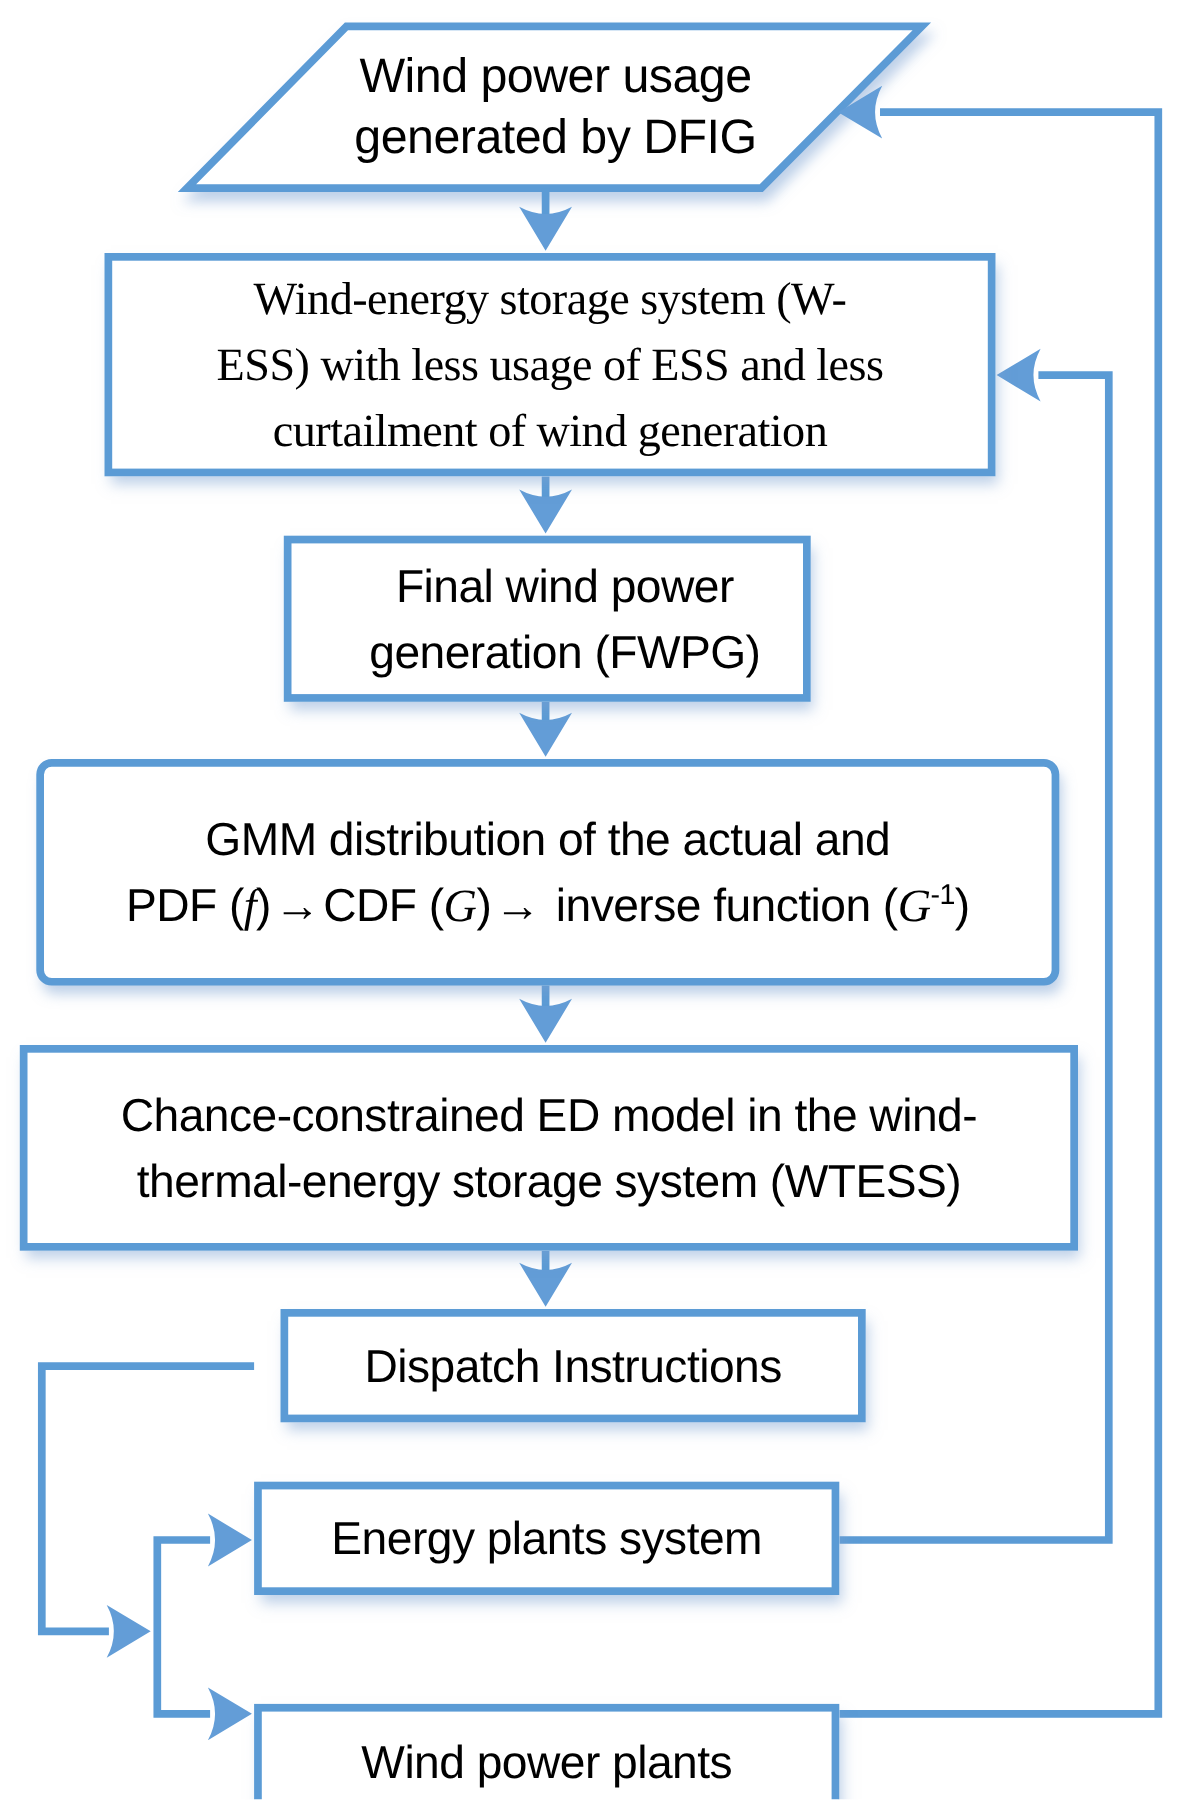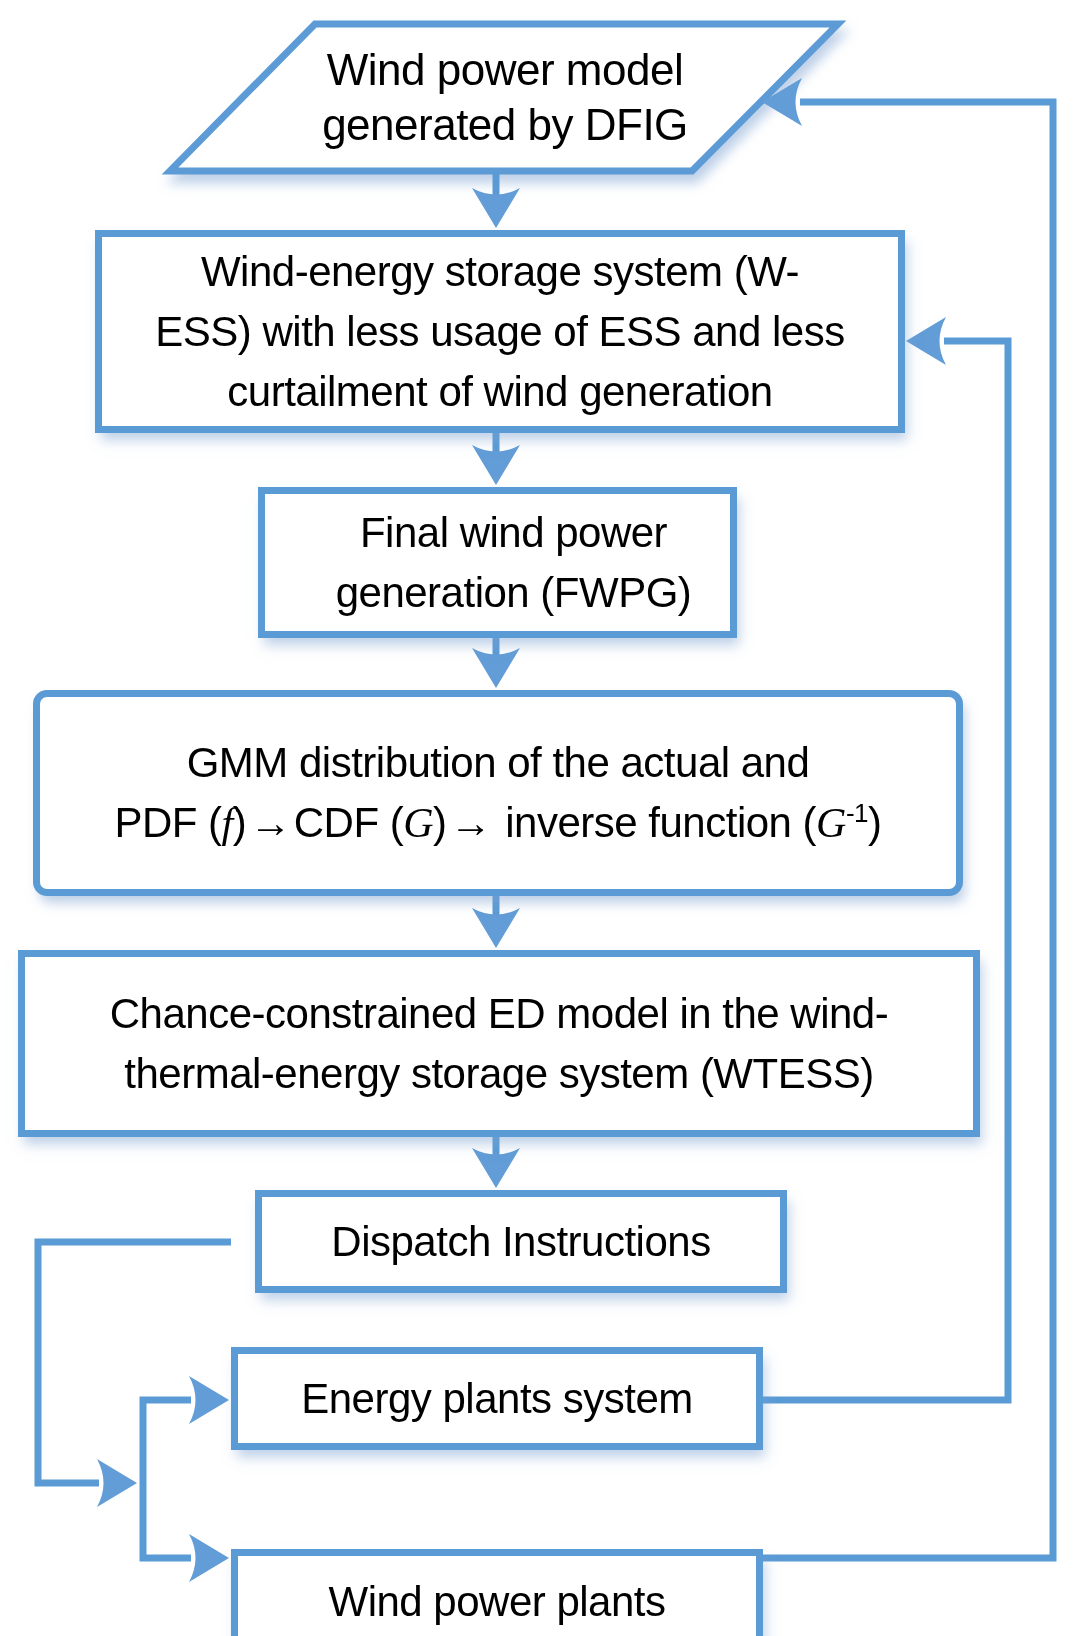--- a/index.html
+++ b/index.html
@@ -34,21 +34,21 @@
     align-items:center;justify-content:center;
     text-align:center;
     z-index:2;background:transparent;border:none;box-shadow:none;
   }
   .plabel .ln{font-size:44px;line-height:55px;letter-spacing:-0.5px;white-space:nowrap;}
   .formula{font-size:42px;line-height:60px;letter-spacing:-0.5px;white-space:nowrap;}
   .formula .it{font-style:italic;font-family:"Liberation Serif","DejaVu Serif",serif;}
   .formula .arr{font-weight:bold;padding:0 3px;}
   .formula sup{font-size:26px;line-height:0;}
   
-  #box-wess     {left:95px;  top:230px;  width:810px; height:203px;}
+  #box-wess     {left:95px;  top:230px;  width:810px; height:203px;font-family:Liberation Serif, serif;}
   #box-fwpg     {left:258px; top:487px;  width:479px; height:151px;padding-left:32px;}
   #box-gmm      {left:33px;  top:690px;  width:930px; height:206px;border-radius:14px;}
   #box-wtess    {left:18px;  top:950px;  width:962px; height:187px;}
   #box-dispatch {left:231px; top:1190px; width:532px; height:103px;margin-left:24px;}
   #box-ess      {left:231px; top:1347px; width:532px; height:103px;}
   #box-wpp      {left:231px; top:1503px; width:532px; height:105px;margin-top:46px;}
   #plabel-wind  {left:230px; top:28px;   width:550px; height:138px;}
 </style>
 </head>
 <body>
@@ -92,21 +92,21 @@
     <g>
       <polyline points="231,1242 38,1242 38,1483 99,1483" fill="none" stroke="#5B9BD5" stroke-width="7" stroke-linejoin="miter"></polyline>
       <path d="M137,1483 L97,1459 Q110,1483 97,1507 Z" fill="#639DD7"></path>
       <polyline points="191,1400 143,1400 143,1558 191,1558" fill="none" stroke="#5B9BD5" stroke-width="7" stroke-linejoin="miter"></polyline>
       <path d="M229,1400 L189,1376 Q202,1400 189,1424 Z" fill="#639DD7"></path>
       <path d="M229,1558 L189,1534 Q202,1558 189,1582 Z" fill="#639DD7"></path>
     </g>
   </svg>
 
   <div class="plabel" id="plabel-wind">
-    <div class="ln">Wind power model</div>
+    <div class="ln">Wind power usage</div>
     <div class="ln">generated by DFIG</div>
   </div>
 
   <div class="node" id="box-wess">
     <div class="ln">Wind-energy storage system (W-</div>
     <div class="ln">ESS) with less usage of ESS and less</div>
     <div class="ln">curtailment of wind generation</div>
   </div>
 
   <div class="node" id="box-fwpg">

